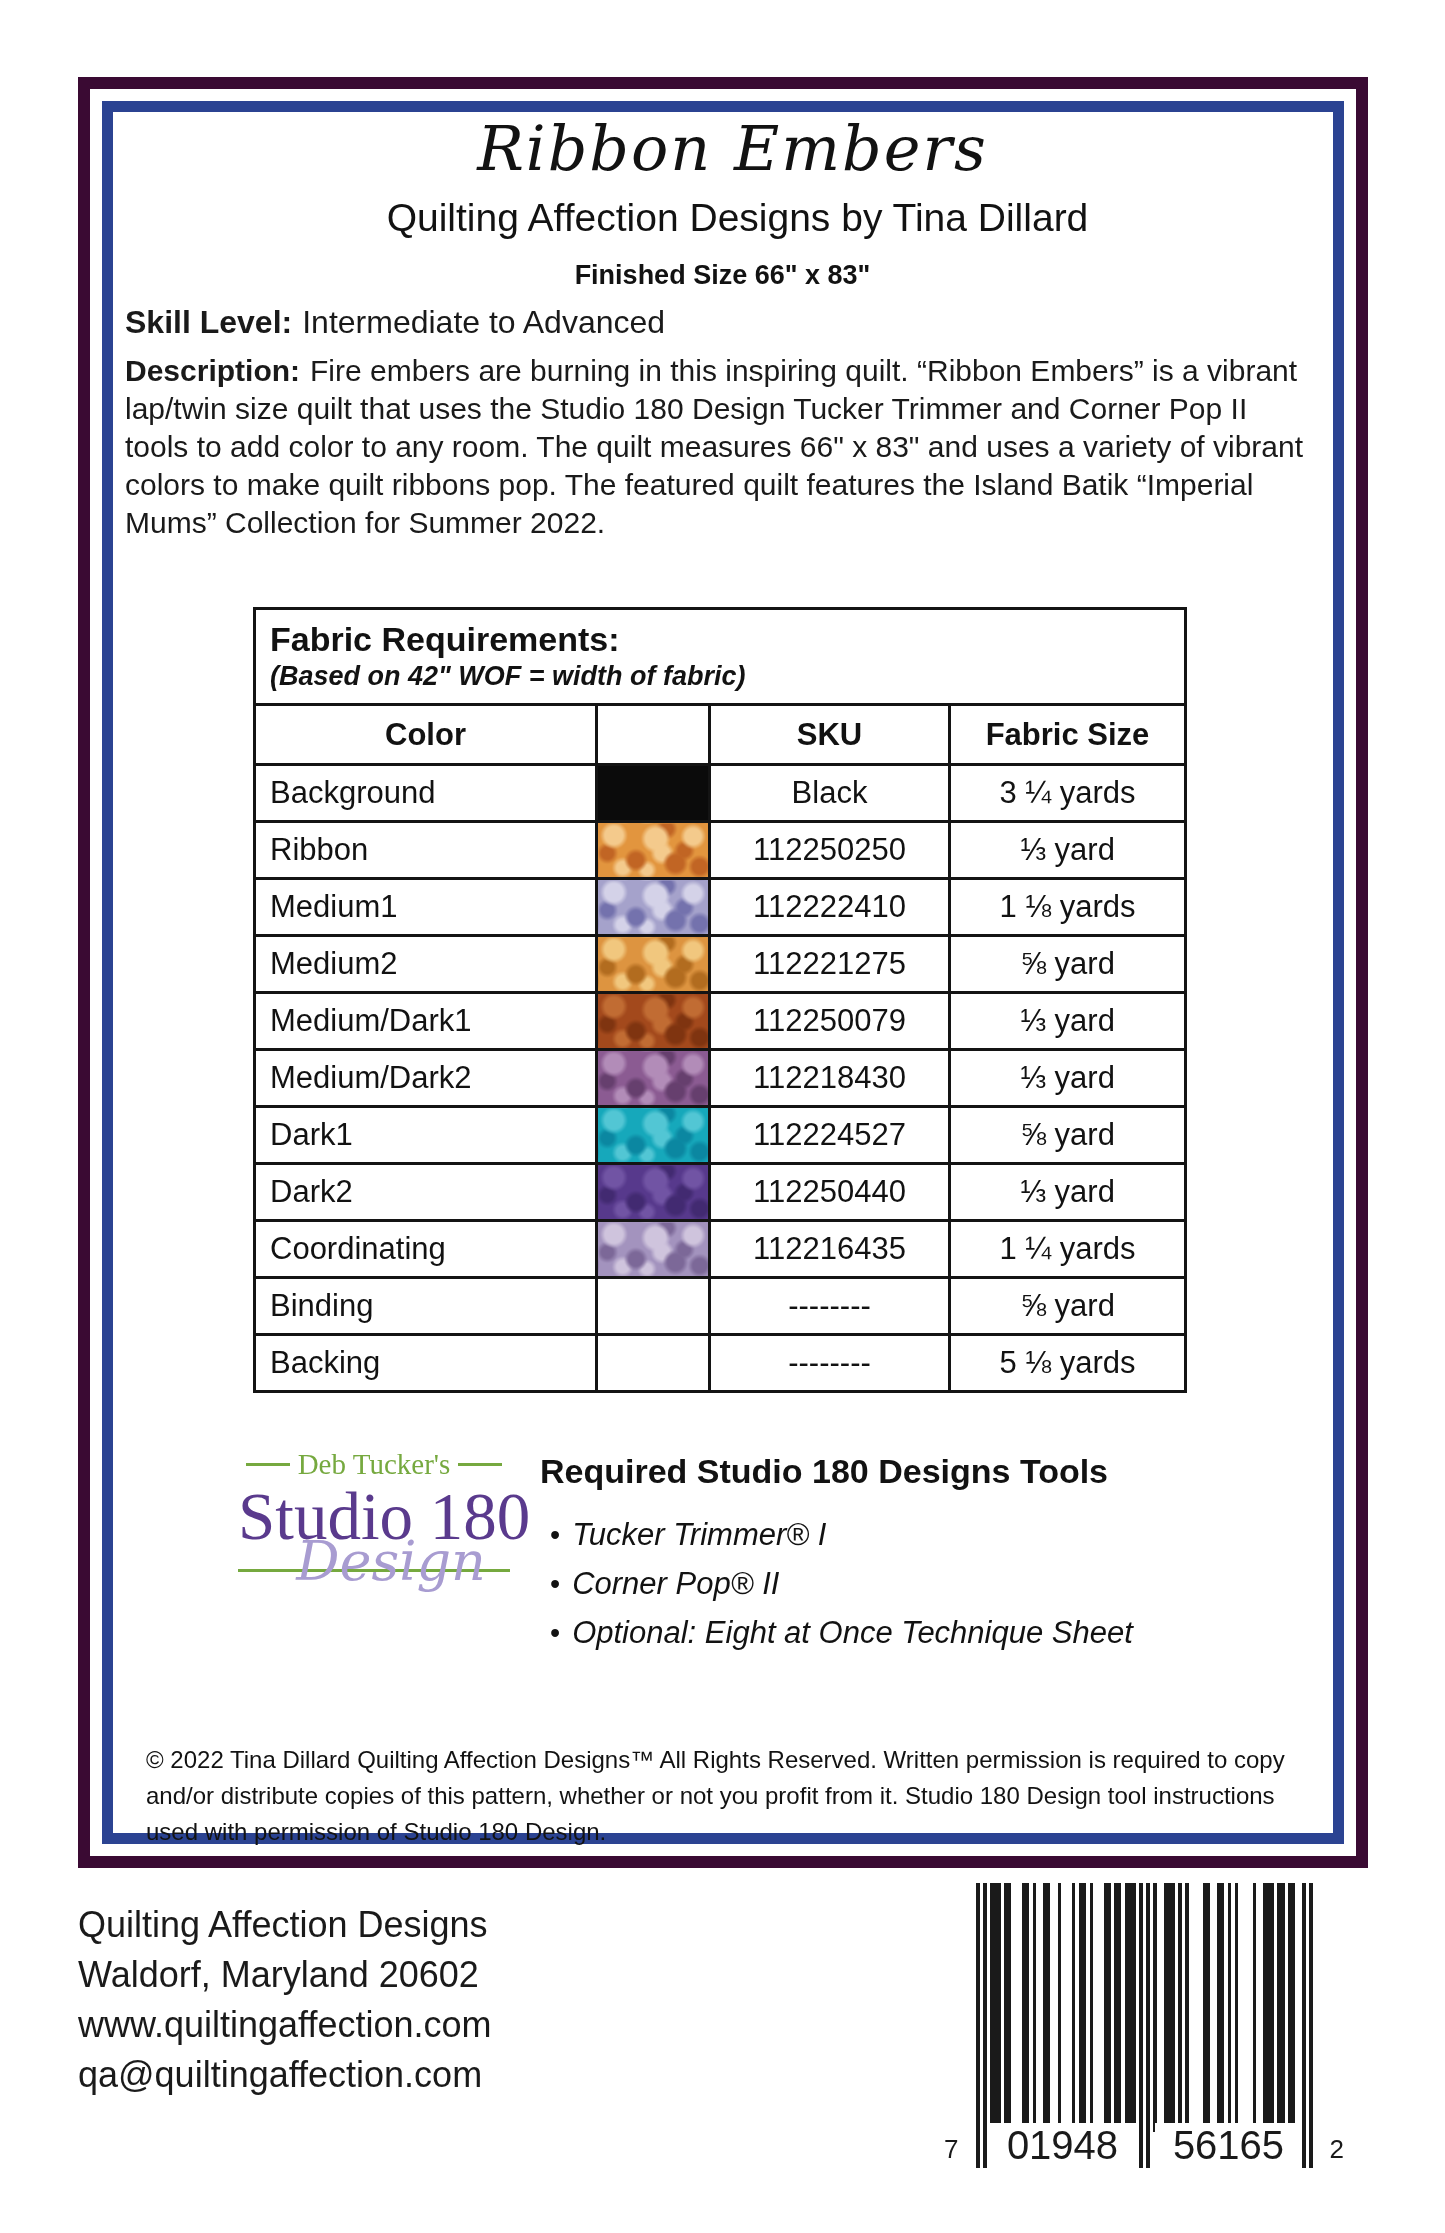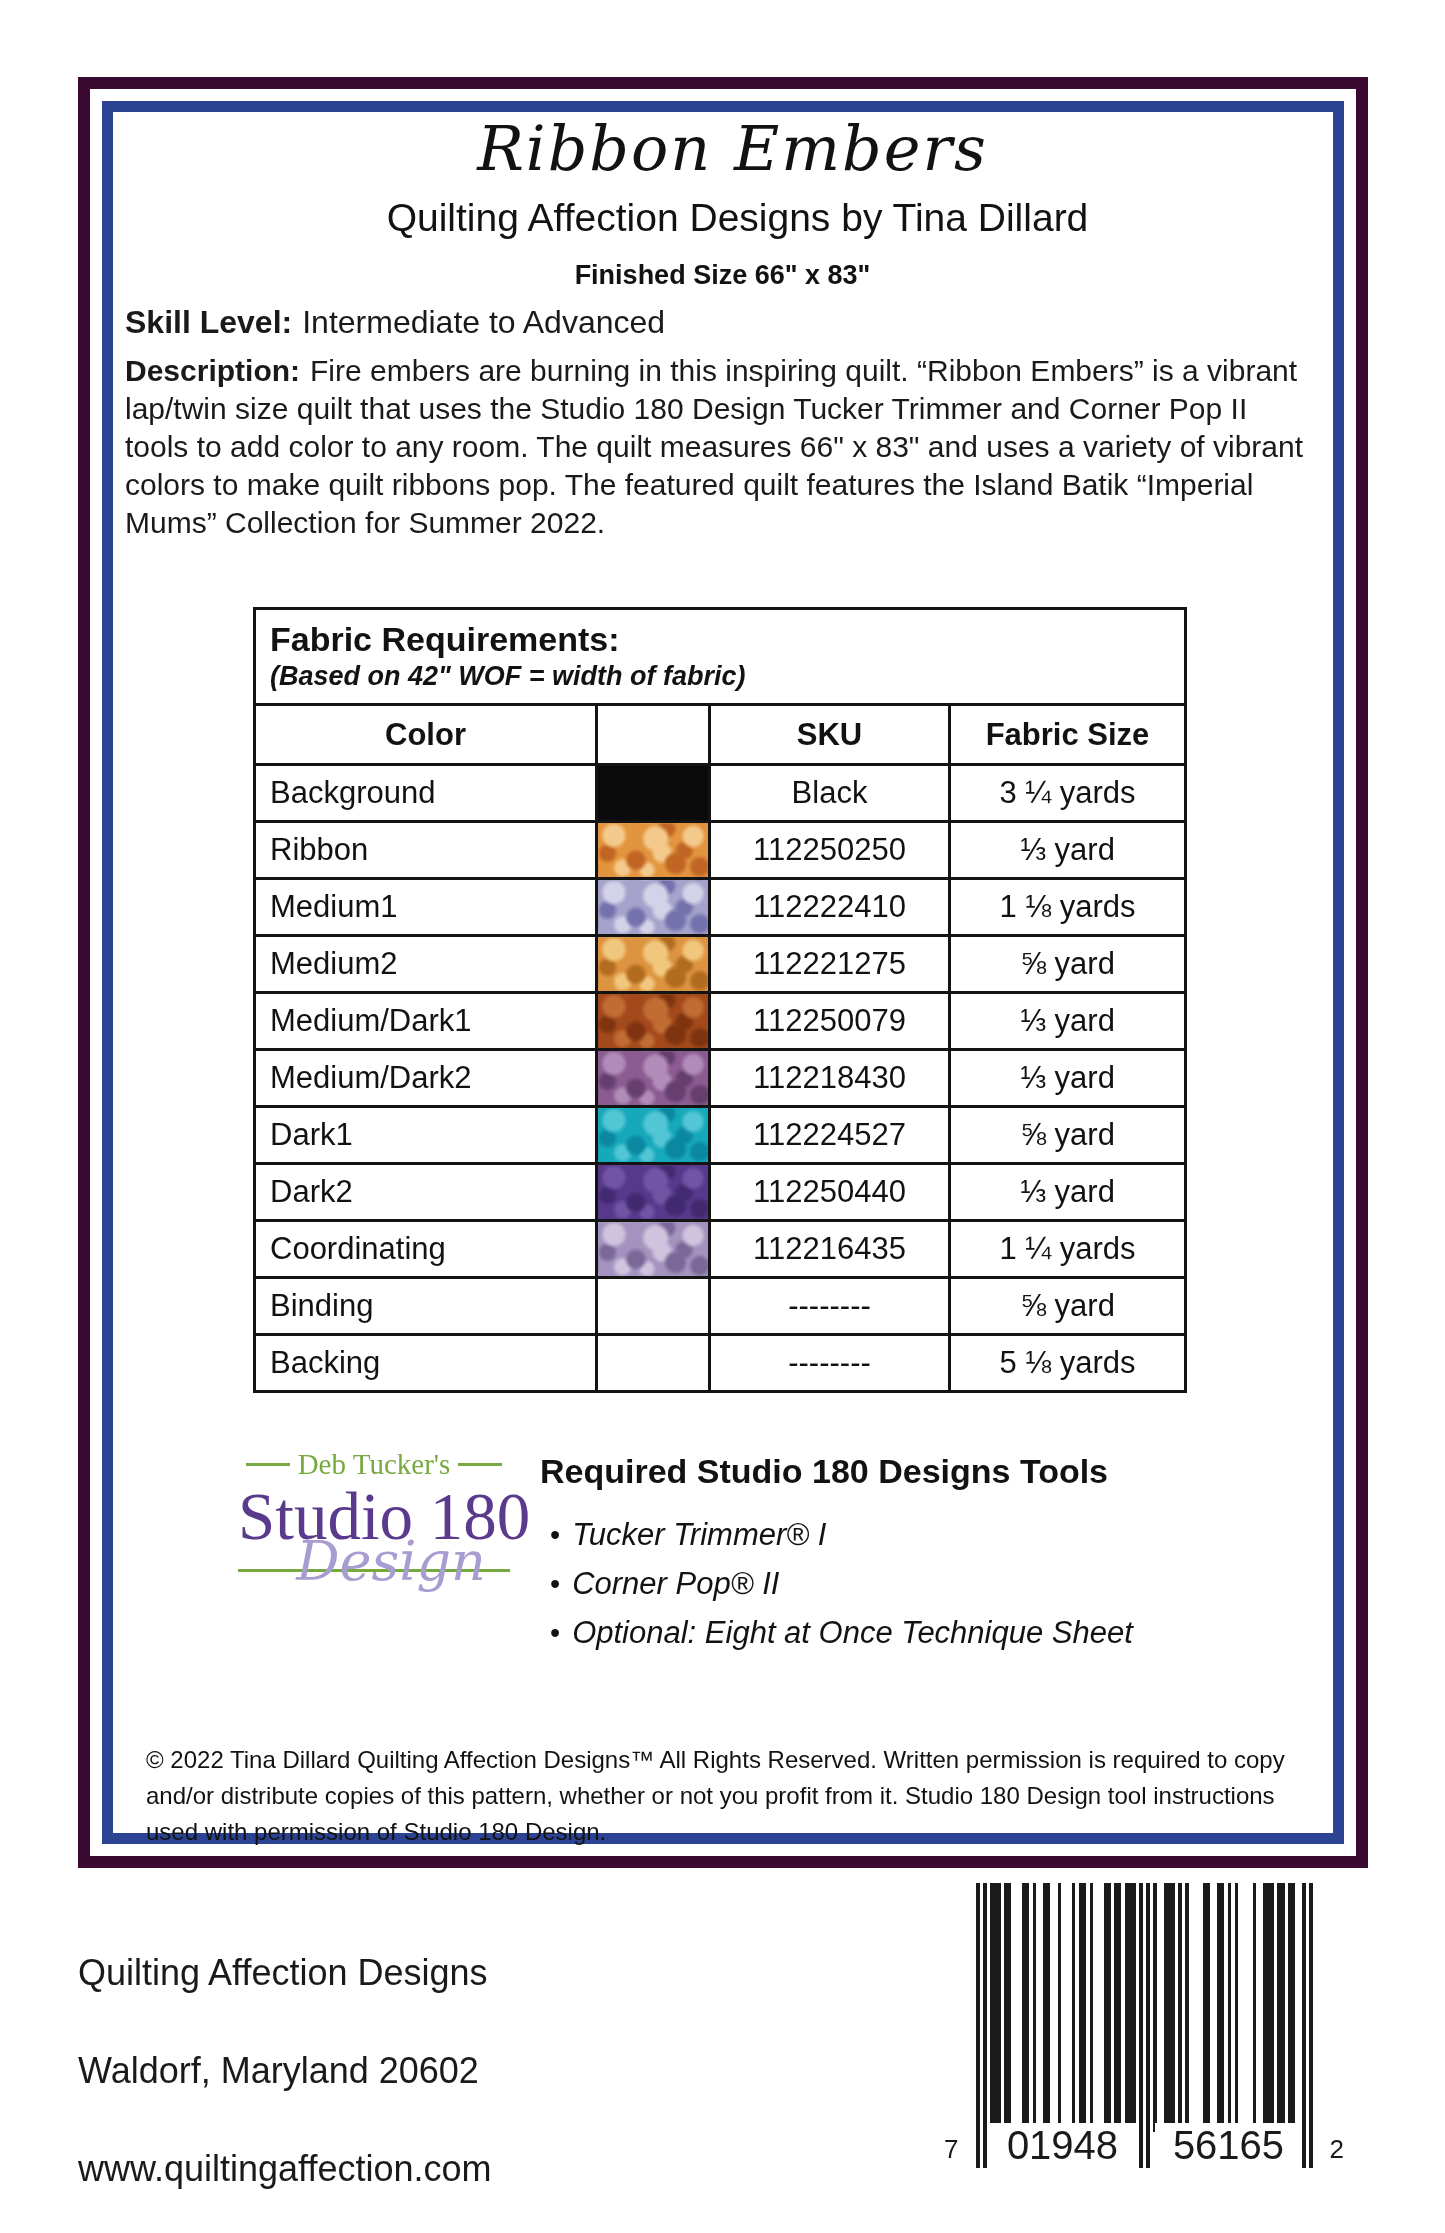--- a/index.html
+++ b/index.html
@@ -86,21 +86,21 @@
     display:flex;align-items:baseline;font-size:31px;font-style:italic;
     margin:0 0 13px 10px;color:#121212;
   }
   .tools-list .bullet{font-style:normal;margin-right:12px;font-size:29px;}
   .copyright{
     position:absolute;left:146px;top:1742px;width:1175px;
     font-size:24px;line-height:36px;color:#121212;
   }
   
   .address{position:absolute;left:78px;top:1900px;font-size:36px;line-height:50px;}
-  .address .li{white-space:nowrap;margin-top:48px;}
+  .address .li{white-space:nowrap;}
   
   .barcode{position:absolute;left:976px;top:1883px;width:338px;height:285px;}
   .bars{position:absolute;left:0;top:0;width:338px;height:285px;display:flex;align-items:flex-start;}
   .bars span{display:block;width:3.5579px;}
   .bars span.on{background:#1a1a1a;}
   .bars span.tall{height:285px;}
   .bars span.short{height:249px;}
   .bc-num{position:absolute;font-size:40px;color:#1a1a1a;bottom:0;text-align:center;background:#fff;}
   .bc-g1{left:13px;width:147px;}
   .bc-g2{left:179px;width:147px;}

